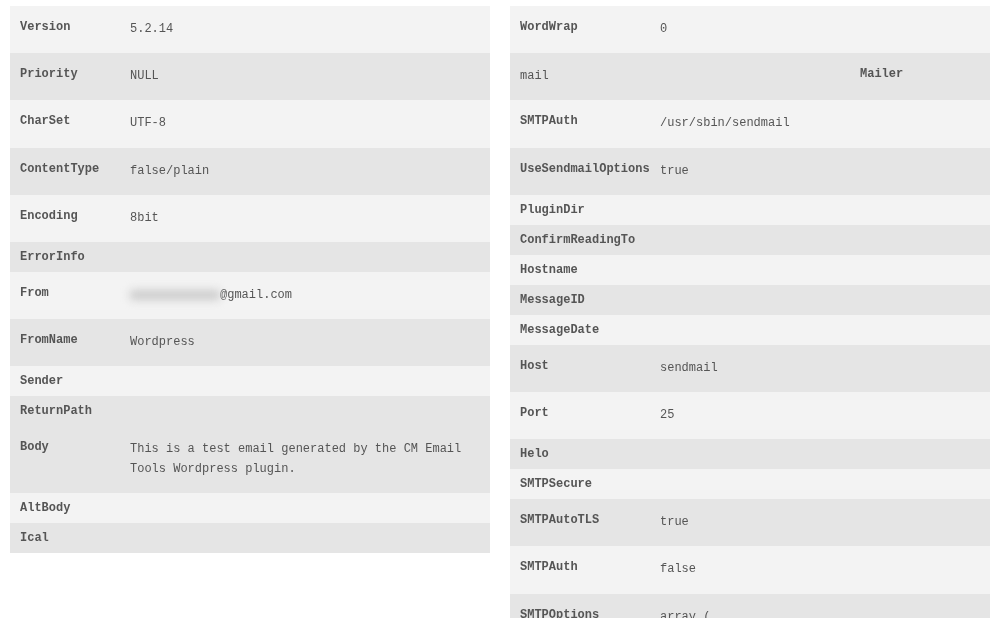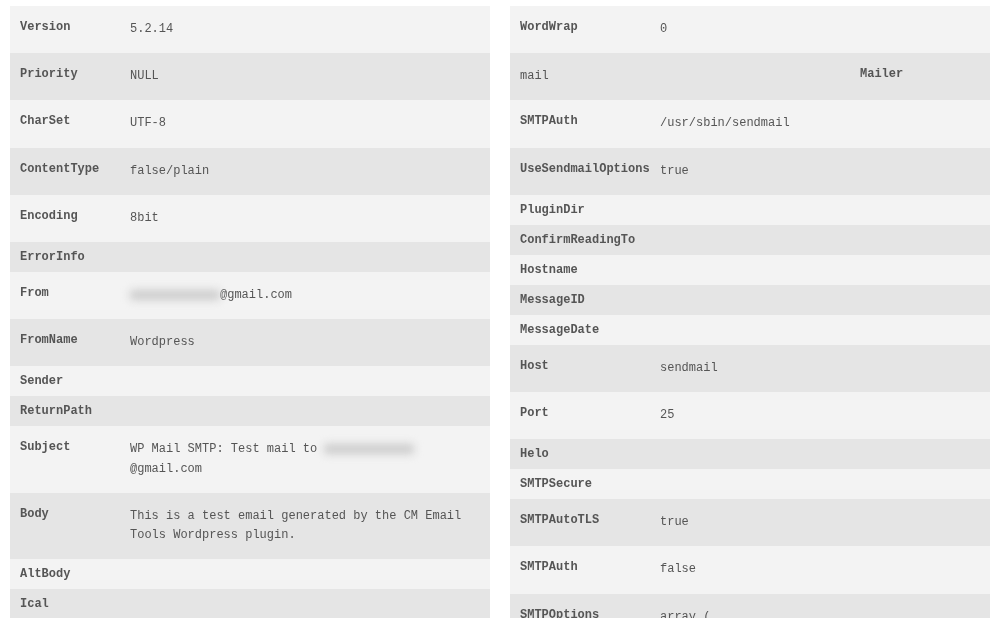--- a/index.html
+++ b/index.html
@@ -96,24 +96,20 @@
         <div class="cell val">Wordpress</div>
       </div>
       <div class="row odd">
         <div class="cell key">Sender</div>
         <div class="cell val"></div>
       </div>
       <div class="row even">
         <div class="cell key">ReturnPath</div>
         <div class="cell val"></div>
       </div>
-      <div class="row odd tall">
-        <div class="cell key">Subject</div>
-        <div class="cell val">WP Mail SMTP: Test mail to <span class="blur" style="width: 90px;"></span>@gmail.com</div>
-      </div>
       <div class="row even tall">
         <div class="cell key">Body</div>
         <div class="cell val">This is a test email generated by the CM Email Tools Wordpress plugin.</div>
       </div>
       <div class="row odd">
         <div class="cell key">AltBody</div>
         <div class="cell val"></div>
       </div>
       <div class="row even">
         <div class="cell key">Ical</div>

